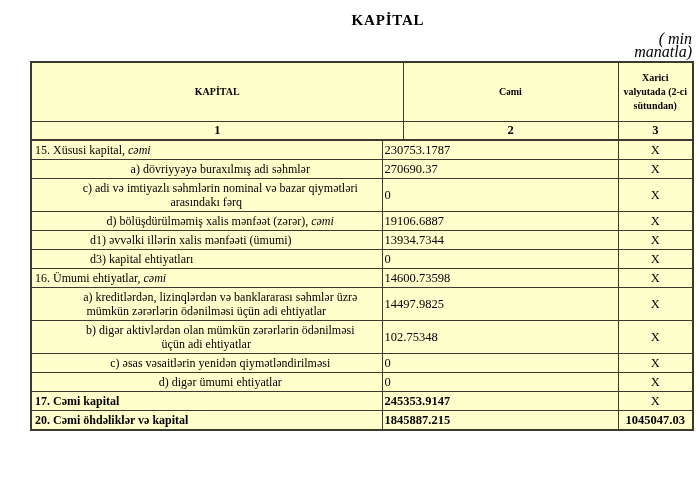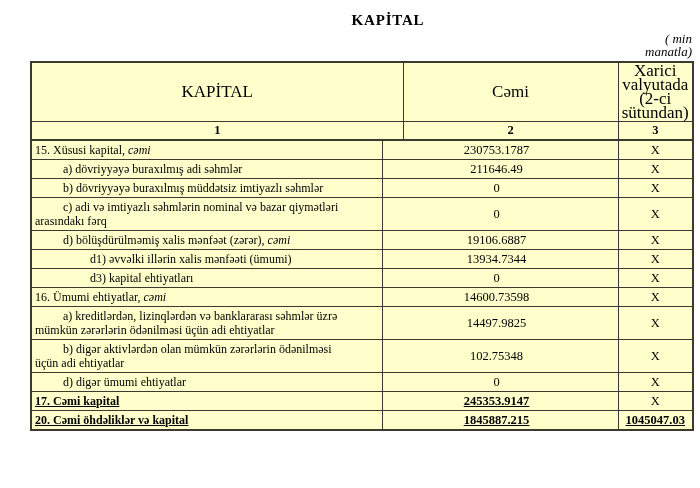--- a/index.html
+++ b/index.html
@@ -25,21 +25,21 @@
     text-align: center;
     font-weight: bold;
     font-size: 15px;
     letter-spacing: 0.8px;
   }
   .unit-note {
     width: 662px;
     margin: 3px 12px 3px 30px;
     text-align: right;
     font-style: italic;
-    font-size: 13px;
+    font-size: 16px;
     line-height: 13px;
     white-space: pre-line;
   }
 
   table.tbl {
     border-collapse: collapse;
     table-layout: fixed;
     width: 662px;
     margin-left: 30px;
   }
@@ -48,44 +48,44 @@
     background: var(--cell-bg);
     vertical-align: middle;
     padding: 0;
   }
   .tbl-header { border: 2px solid var(--border); border-bottom: none; }
   .tbl-body   { border: 2px solid var(--border); border-top: 1px solid var(--border); }
 
   .tbl-header .hc {
     height: 59px;
     text-align: center;
-    font-weight: normal;
-    font-size: 17px;
+    font-weight: bold;
+    font-size: 10px;
     line-height: 14px;
     padding: 1px 3px;
   }
   .tbl-header .nc {
     text-align: center;
     font-weight: bold;
     font-size: 12.5px;
     line-height: 15px;
     padding: 1px 2px;
   }
 
   .tbl-body td { font-size: 12.5px; line-height: 14px; margin-top: 8px; }
   .tbl-body td.label {
     font-size: 12px;
     padding: 2px 4px 2px 3px;
     white-space: pre-line;
   }
-  .tbl-body td.label.indent-1 { text-indent: 28px; }
+  .tbl-body td.label.indent-1 { text-indent: 28px; text-align: center; }
   .tbl-body td.label.indent-2 { text-indent: 55px; }
-  .tbl-body td.value { text-align: center; padding: 2px 9px 2px 2px; }
+  .tbl-body td.value { text-align: left; padding: 2px 9px 2px 2px; }
   .tbl-body td.x     { text-align: center; padding: 2px; }
-  .tbl-body .b { font-weight: bold; text-decoration: underline; }
+  .tbl-body .b { font-weight: bold; }
 </style>
 </head>
 <body>
 
 <div class="page">
 
   <div class="title">KAPİTAL</div>
 
   <div class="unit-note">( min
 manatla)</div>
@@ -117,26 +117,21 @@
         <col style="width:75px">
     </colgroup>
     <tbody>
         <tr>
           <td class="label indent-0">15. Xüsusi kapital, <i>cəmi</i></td>
           <td class="value">230753.1787</td>
           <td class="x">X</td>
         </tr>
         <tr>
           <td class="label indent-1">a) dövriyyəyə buraxılmış adi səhmlər</td>
-          <td class="value">211646.49</td>
-          <td class="x">X</td>
-        </tr>
-        <tr>
-          <td class="label indent-1">b) dövriyyəyə buraxılmış müddətsiz imtiyazlı səhmlər</td>
-          <td class="value">0</td>
+          <td class="value">270690.37</td>
           <td class="x">X</td>
         </tr>
         <tr>
           <td class="label indent-1">c) adi və imtiyazlı səhmlərin nominal və bazar qiymətləri
 arasındakı fərq</td>
           <td class="value">0</td>
           <td class="x">X</td>
         </tr>
         <tr>
           <td class="label indent-1">d) bölüşdürülməmiş xalis mənfəət (zərər), <i>cəmi</i></td>
@@ -164,20 +159,25 @@
           <td class="value">14497.9825</td>
           <td class="x">X</td>
         </tr>
         <tr>
           <td class="label indent-1">b) digər aktivlərdən olan mümkün zərərlərin ödənilməsi
 üçün adi ehtiyatlar</td>
           <td class="value">102.75348</td>
           <td class="x">X</td>
         </tr>
         <tr>
+          <td class="label indent-1">c) əsas vəsaitlərin yenidən qiymətləndirilməsi</td>
+          <td class="value">0</td>
+          <td class="x">X</td>
+        </tr>
+        <tr>
           <td class="label indent-1">d) digər ümumi ehtiyatlar</td>
           <td class="value">0</td>
           <td class="x">X</td>
         </tr>
         <tr>
           <td class="label indent-0 b">17. Cəmi kapital</td>
           <td class="value b">245353.9147</td>
           <td class="x">X</td>
         </tr>
         <tr>

